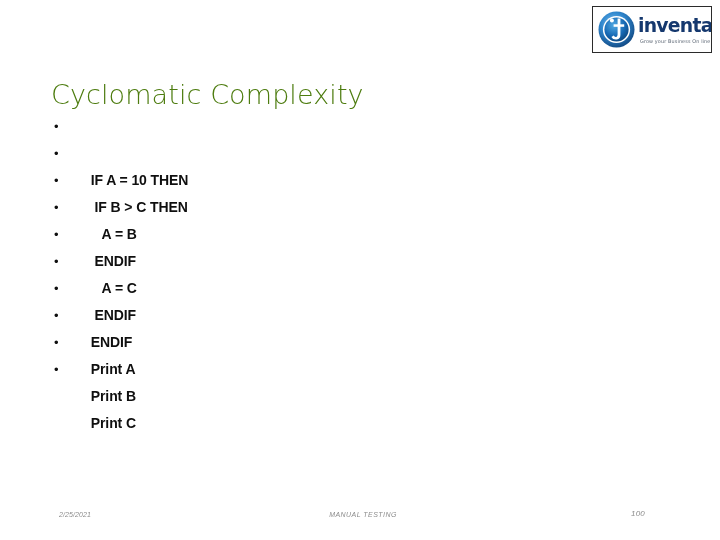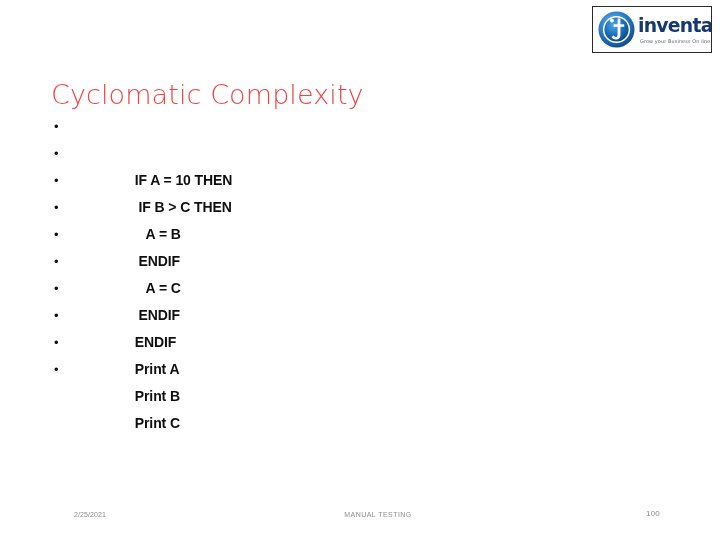--- a/index.html
+++ b/index.html
@@ -82,21 +82,21 @@
   
   .slide-title {
     position: absolute;
     left: 51px;
     top: 60px;
     width: 620px;
     font-family: "DejaVu Sans", sans-serif;
     font-weight: 300;
     font-size: 27px;
     line-height: 34px;
-    color: #ef4444;
+    color: #4d7c0f;
     letter-spacing: 0.1px;
     white-space: nowrap;
   }
 
   
   .body-list {
     position: absolute;
     left: 48px;
     top: 113px;
     width: 400px;
@@ -122,30 +122,30 @@
     top: 0;
     width: 10px;
     text-align: left;
     font-weight: normal;
     font-size: 13px;
     color: #0f0f0f;
   }
   .body-list li .bullet-text {
     display: inline;
     white-space: pre;
-    margin-left: 44px;
   }
 
   
   .footer {
     position: absolute;
-    left: 18px;
+    left: 3px;
     top: 505px;
     width: 656px;
     height: 22px;
+    font-style: italic;
   }
   .footer-date {
     position: absolute;
     left: 56px;
     top: 5px;
     font-family: "Liberation Sans", sans-serif;
     font-size: 7px;
     line-height: 10px;
     color: #8c8c8c;
     letter-spacing: 0.1px;

